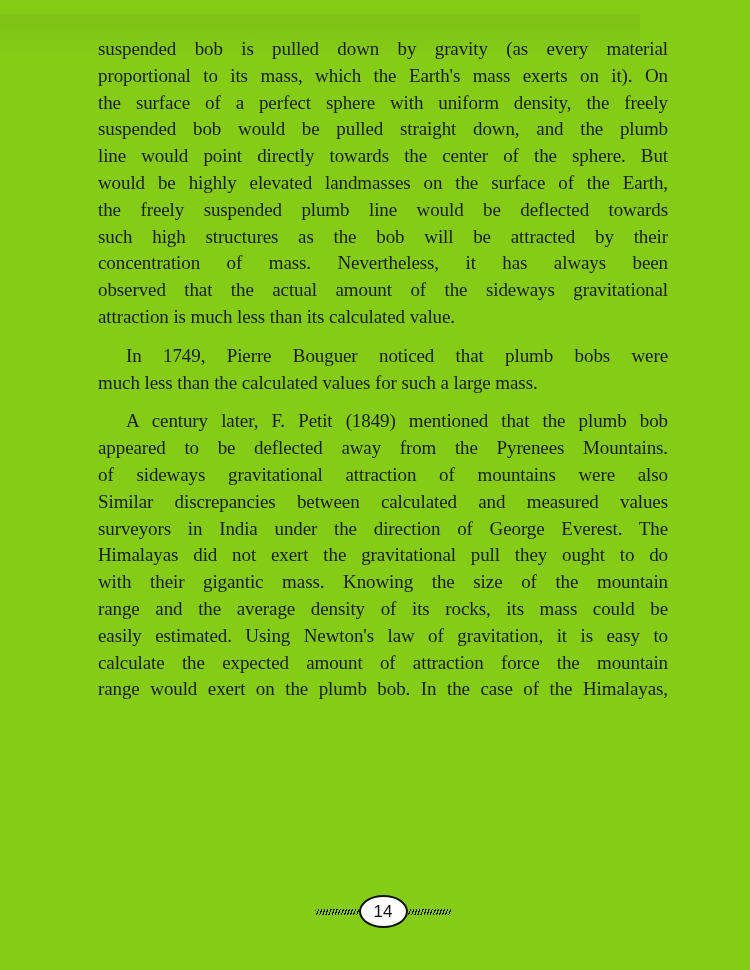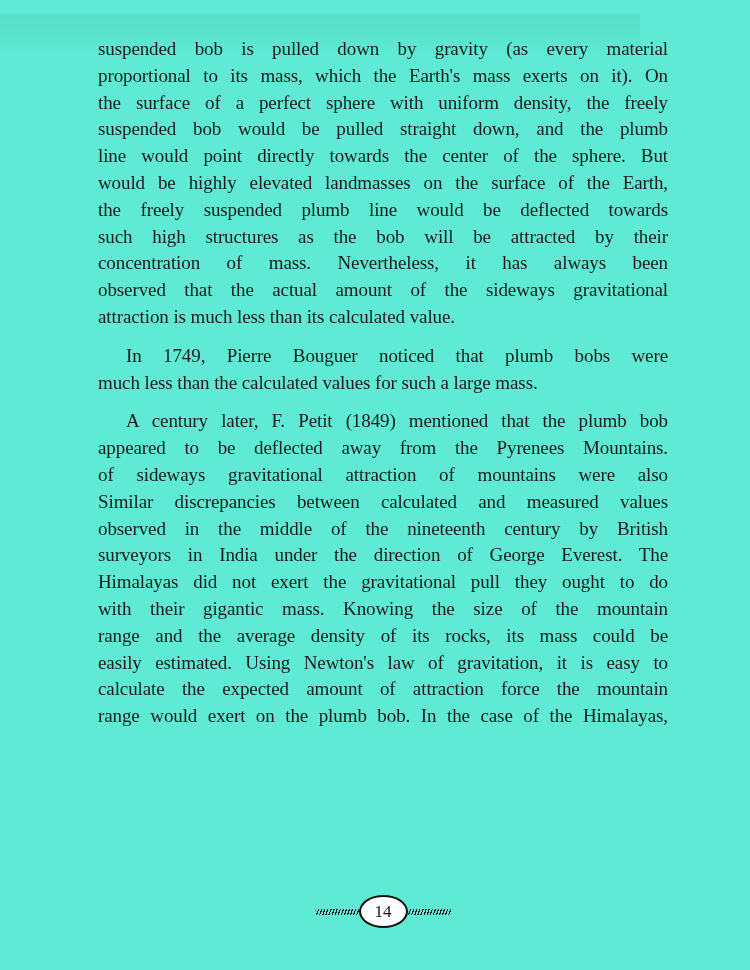--- a/index.html
+++ b/index.html
@@ -4,21 +4,21 @@
 <style>
   html, body {
     margin: 0;
     padding: 0;
     background: #ffffff;
   }
   .page {
     position: relative;
     width: 750px;
     height: 970px;
-    background: #5eead4;
+    background: #84cc16;
     overflow: hidden;
     font-family: "Liberation Serif", serif;
     color: #1c1c1c;
   }
   
   .scan-shade {
     position: absolute;
     top: 14px;
     left: 0;
     width: 640px;
@@ -74,21 +74,21 @@
     display: flex;
     align-items: center;
     justify-content: center;
     margin: 0 -1px;
     z-index: 1;
   }
   .page-number-badge span {
     font-size: 17px;
     line-height: 1;
     color: #111111;
-    font-family: Liberation Serif, serif;
+    font-family: Liberation Sans, sans-serif;
   }
 </style>
 </head>
 <body>
 
 <div class="page">
   <div class="scan-shade"></div>
 
   <div class="text-block">
       <div class="paragraph">
@@ -106,21 +106,20 @@
       </div>
       <div class="paragraph indent">
         <div class="line">In 1749, Pierre Bouguer noticed that plumb bobs were</div>
         <div class="line no-just">much less than the calculated values for such a large mass.</div>
       </div>
       <div class="paragraph indent">
         <div class="line">A century later, F. Petit (1849) mentioned that the plumb bob</div>
         <div class="line">appeared to be deflected away from the Pyrenees Mountains.</div>
         <div class="line">of sideways gravitational attraction of mountains were also</div>
         <div class="line">Similar discrepancies between calculated and measured values</div>
-        <div class="line">observed in the middle of the nineteenth century by British</div>
         <div class="line">surveyors in India under the direction of George Everest. The</div>
         <div class="line">Himalayas did not exert the gravitational pull they ought to do</div>
         <div class="line">with their gigantic mass. Knowing the size of the mountain</div>
         <div class="line">range and the average density of its rocks, its mass could be</div>
         <div class="line">easily estimated. Using Newton's law of gravitation, it is easy to</div>
         <div class="line">calculate the expected amount of attraction force the mountain</div>
         <div class="line">range would exert on the plumb bob. In the case of the Himalayas,</div>
       </div>
     </div>
 

